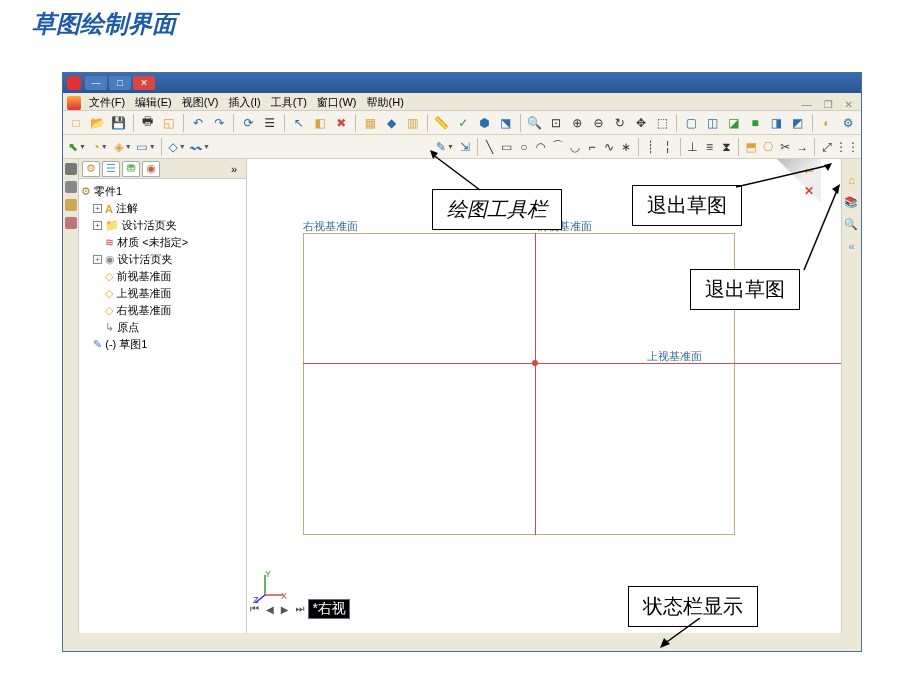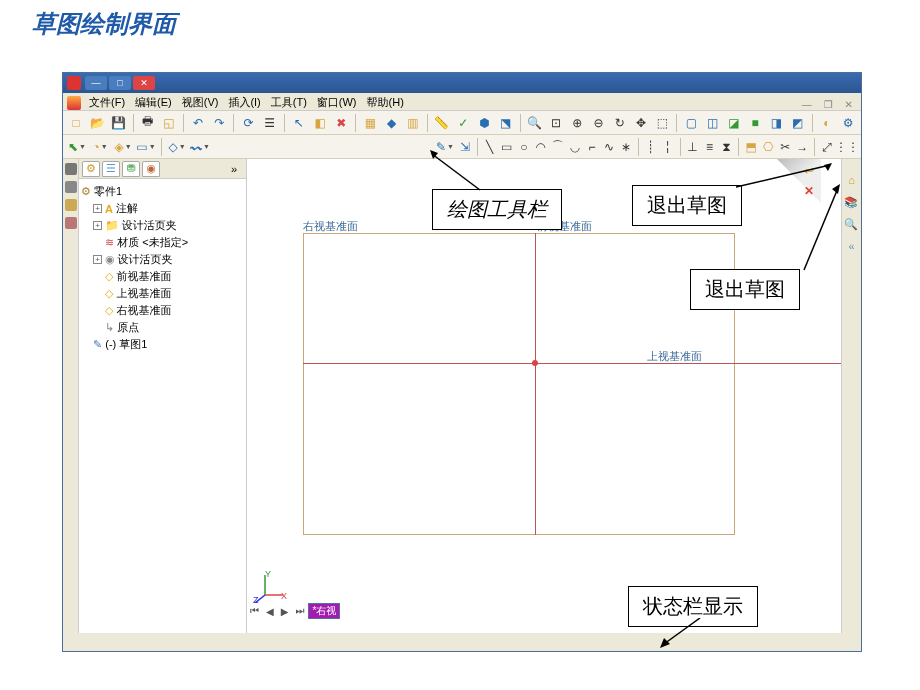--- a/index.html
+++ b/index.html
@@ -57,21 +57,21 @@
   .axis-h { position:absolute; left:56px; top:204px; width:590px; height:1px; background:#b55; }
   .axis-v { position:absolute; left:288px; top:74px; width:1px; height:302px; background:#b55; }
   .origin-dot { position:absolute; left:285px; top:201px; width:6px; height:6px; background:#d44; border-radius:50%; }
   .triad { position:absolute; left:8px; bottom:30px; width:30px; height:30px; font-size:9px; }
   .triad .y { position:absolute; left:10px; top:-4px; color:#393; }
   .triad .x { position:absolute; left:26px; top:18px; color:#d44; }
   .triad .z { position:absolute; left:-2px; top:22px; color:#33d; }
   .tab-bottom { position:absolute; left:0; bottom:14px; }
   .tab-bottom .nav { display:flex; align-items:center; gap:1px; font-size:10px; color:#555; }
   .tab-bottom .nav span { padding:0 3px; cursor:default; }
-  .tab-bottom .tabname { background:#a21caf; color:#fff; padding:1px 18px; font-size:10px; border:1px solid #55719b; }
+  .tab-bottom .tabname { background:#000000; color:#fff; padding:1px 18px; font-size:14px; border:1px solid #55719b; }
   
   .right-rail { width:20px; background:#ece9d8; border-left:1px solid #ccc; display:flex; flex-direction:column; align-items:center; gap:8px; padding-top:14px; }
   .right-rail .rr-ic { width:14px; height:14px; border-radius:2px; font-size:11px; display:flex; align-items:center; justify-content:center; }
   
   .corner-fold { position:absolute; right:20px; top:0; width:44px; height:44px; background:linear-gradient(135deg,#bbb 0%,#eee 50%); clip-path:polygon(0 0,100% 0,100% 100%); }
   .corner-icons { position:absolute; right:24px; top:4px; display:flex; flex-direction:column; gap:4px; align-items:flex-end; }
   .ci { width:16px; height:16px; display:flex; align-items:center; justify-content:center; font-size:12px; }
   .ci.exit { color:#cc9922; }
   .ci.del { color:#d43; font-weight:bold; }
   

